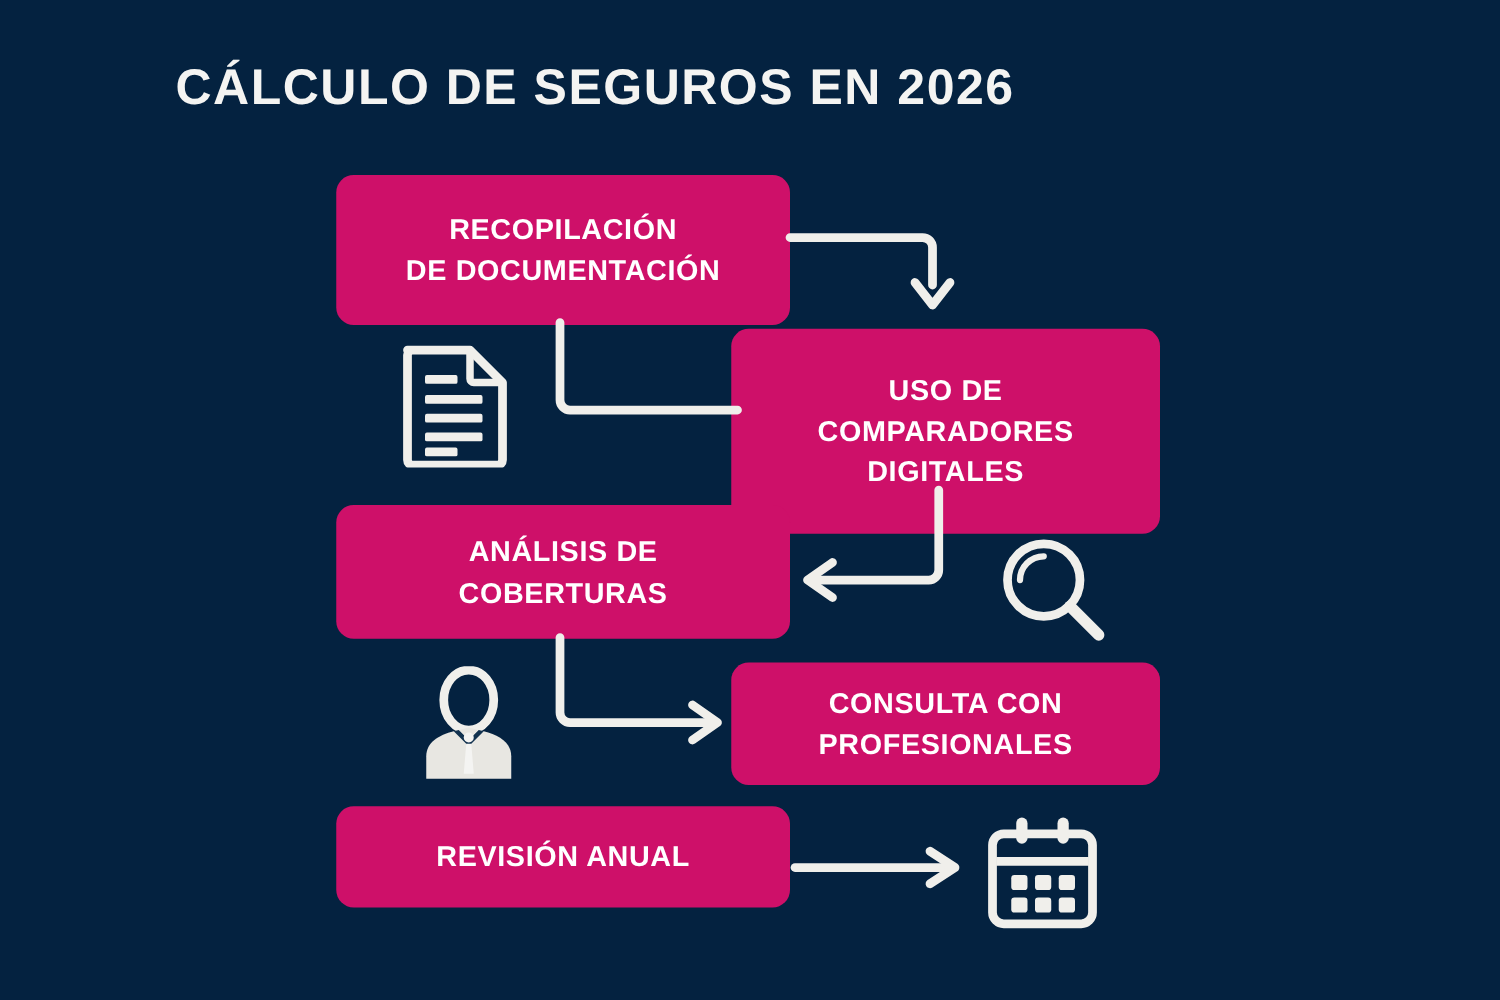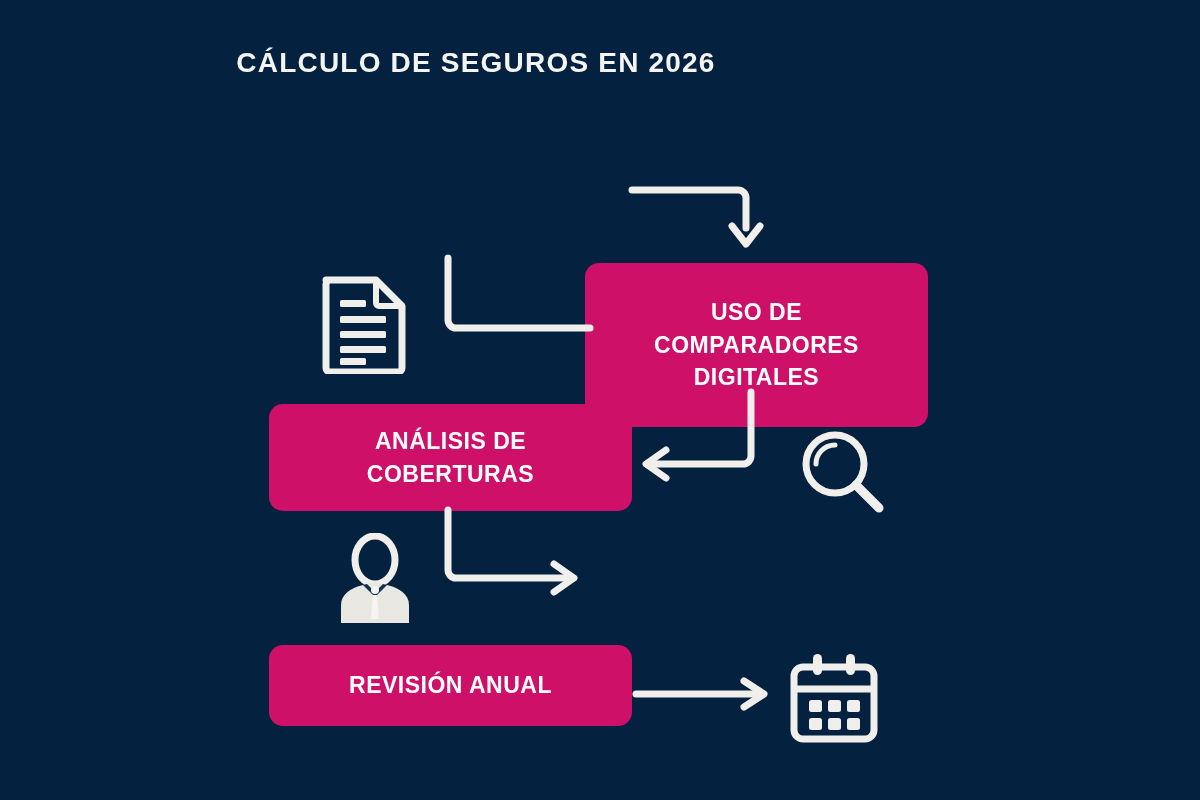--- a/index.html
+++ b/index.html
@@ -20,21 +20,21 @@
     background: #042240;
   }
   .title {
     position: absolute;
     left: 0;
     top: 48px;
     width: 952px;
     text-align: center;
     color: #F4F4F2;
     font-family: "Liberation Sans", sans-serif;
-    font-size: 28px;
+    font-size: 40px;
     font-weight: bold;
     letter-spacing: 1.2px;
     line-height: 1.1;
     white-space: nowrap;
   }
   .node {
     position: absolute;
     background: #CE1069;
     border-radius: 14px;
     display: flex;
@@ -78,32 +78,40 @@
   #conn-4 { left: 432px; top: 504px; width: 160px; height: 95px; }
   #conn-5 { left: 630px; top: 676px; width: 145px; height: 36px; }
 </style>
 </head>
 <body>
 
 <div id="canvas">
 
   <div class="title">CÁLCULO DE SEGUROS EN 2026</div>
 
+  <div class="node" id="node-1">
+    <span class="label">RECOPILACIÓN
+DE DOCUMENTACIÓN</span>
+  </div>
 
   <div class="node" id="node-2">
     <span class="label">USO DE
 COMPARADORES
 DIGITALES</span>
   </div>
 
   <div class="node" id="node-3">
     <span class="label">ANÁLISIS DE
 COBERTURAS</span>
   </div>
 
+  <div class="node" id="node-4">
+    <span class="label">CONSULTA CON
+PROFESIONALES</span>
+  </div>
 
   <div class="node" id="node-5">
     <span class="label">REVISIÓN ANUAL</span>
   </div>
 
   <svg class="icon-box" id="icon-document" viewBox="0 0 96 100">
     <path d="M10 6 h50 l26 26 v62 a4 4 0 0 1 -4 4 H14 a4 4 0 0 1 -4 -4 V10 a4 4 0 0 1 4 -4 z" fill="none" stroke="#F0EFEB" stroke-width="7" stroke-linejoin="round"></path>
     <path d="M60 7 v22 a3 3 0 0 0 3 3 h22" fill="none" stroke="#F0EFEB" stroke-width="6" stroke-linejoin="round"></path>
     <rect x="24" y="26" width="26" height="7" rx="1.5" fill="#F0EFEB"></rect>
     <rect x="24" y="42" width="46" height="7" rx="1.5" fill="#F0EFEB"></rect>

